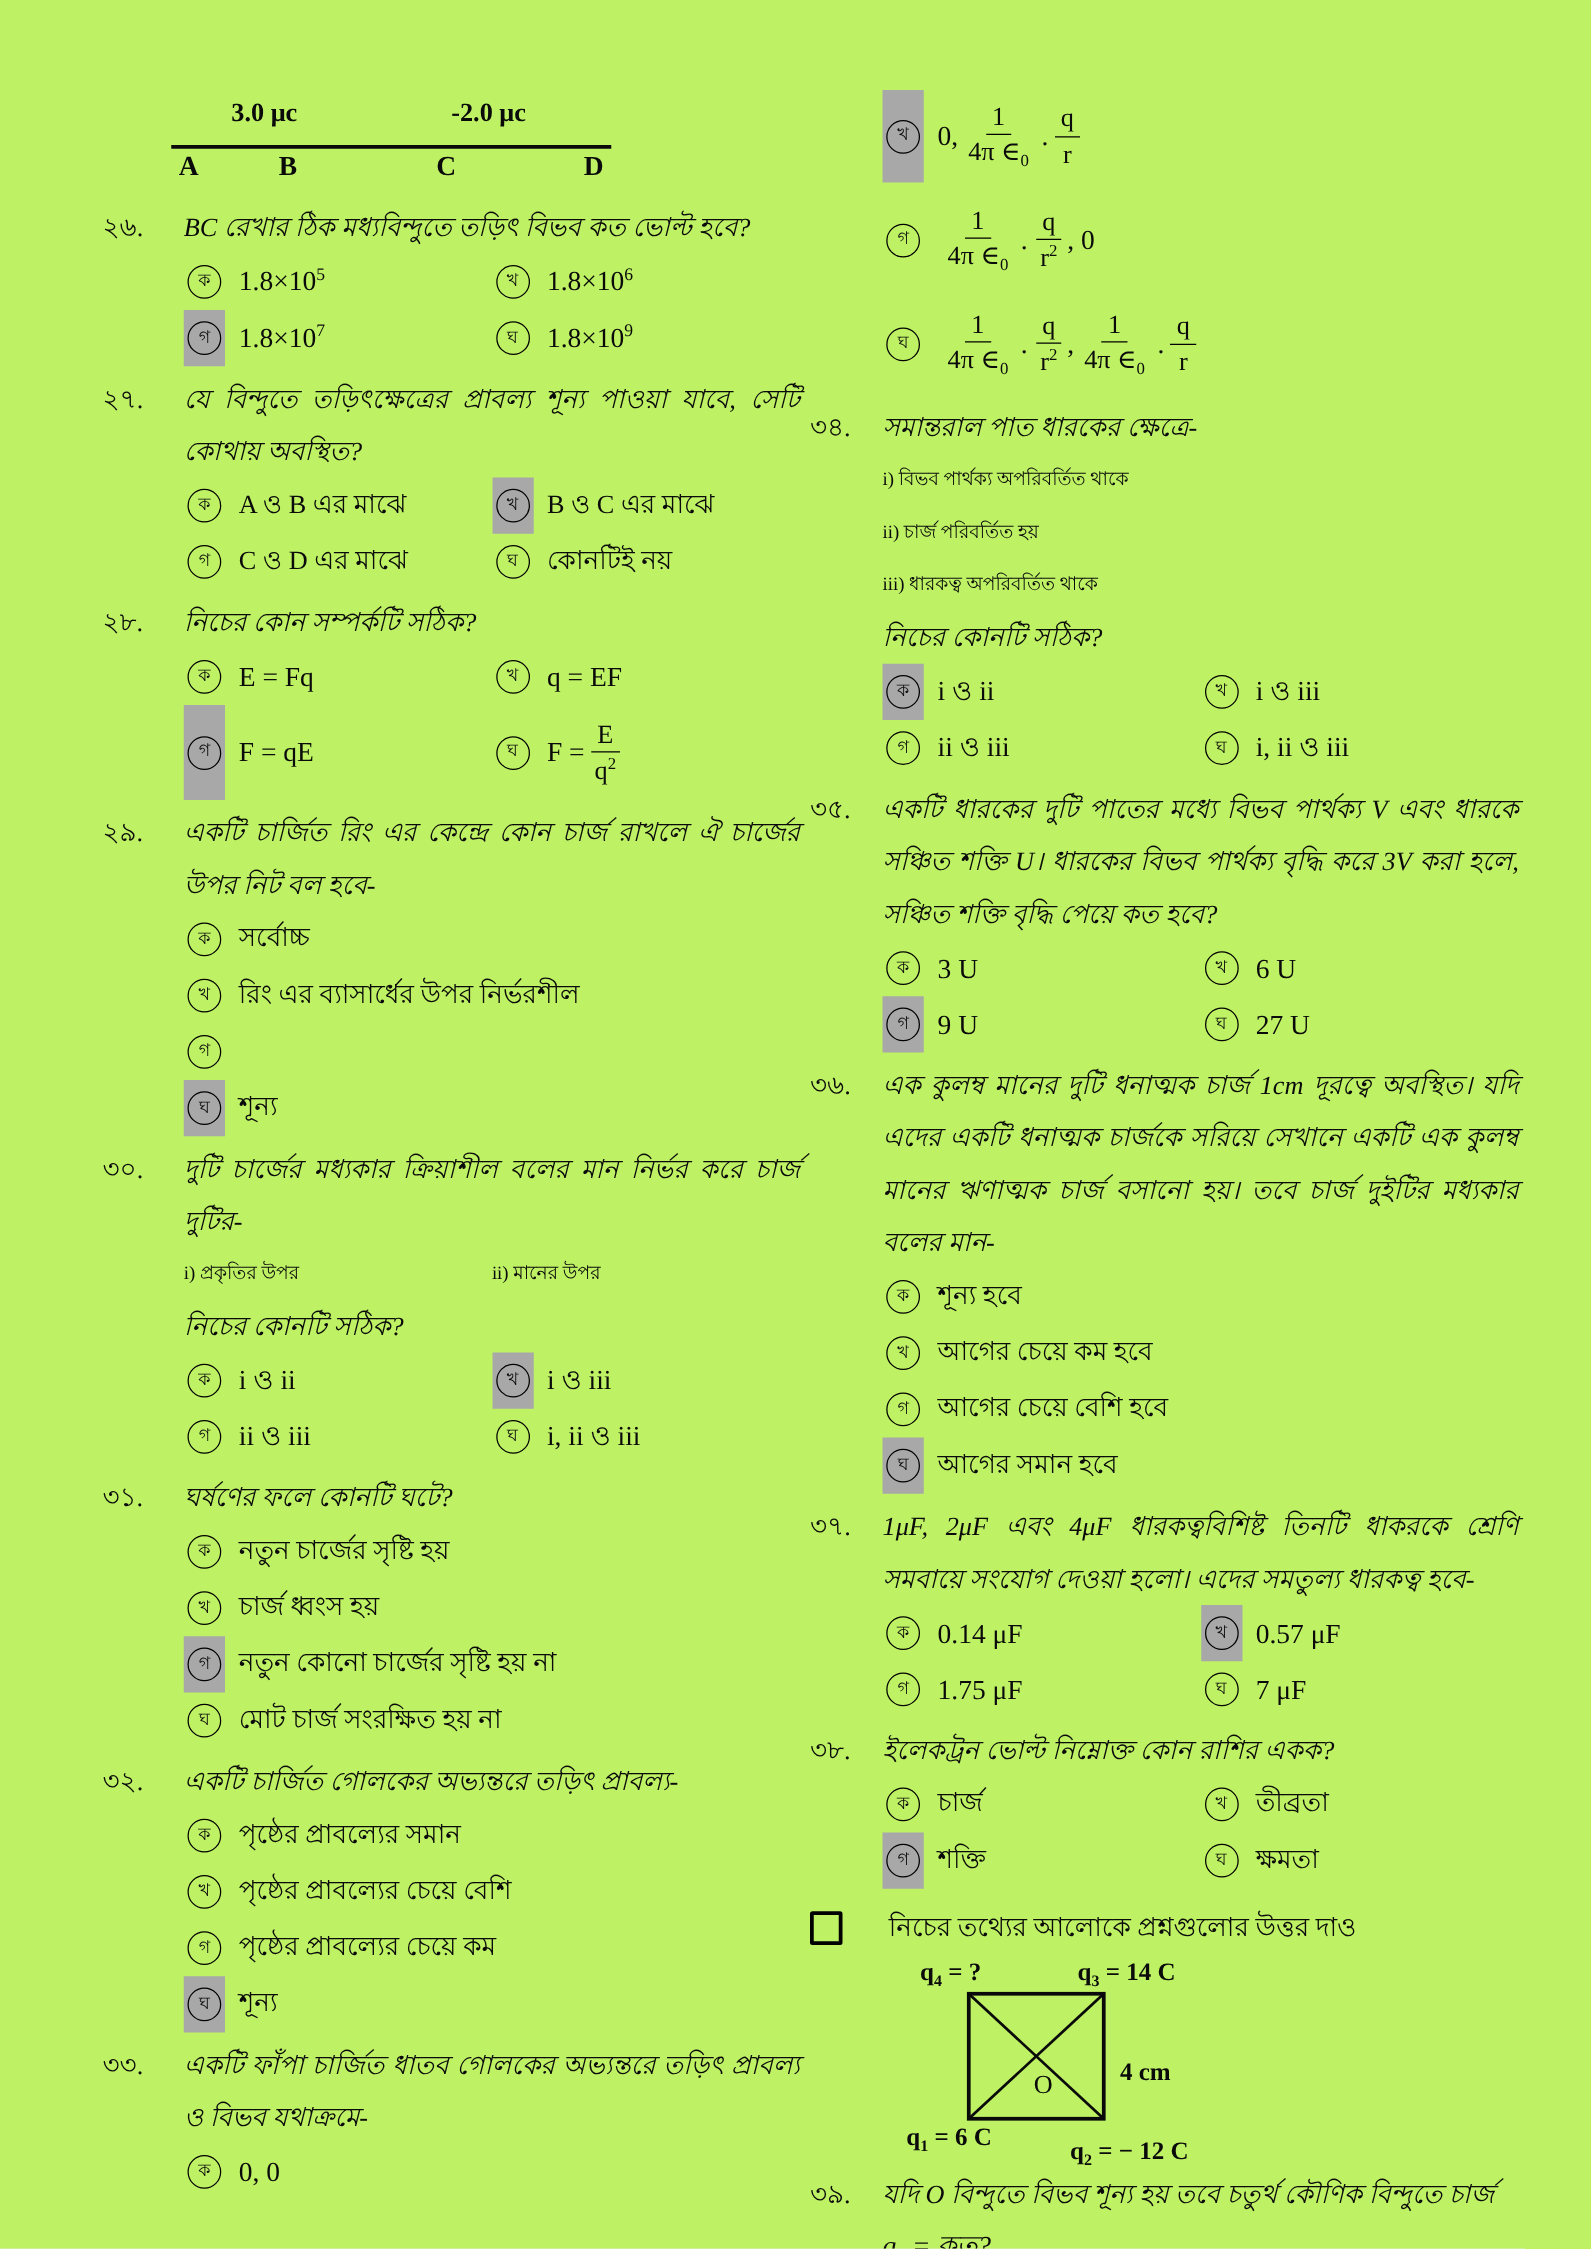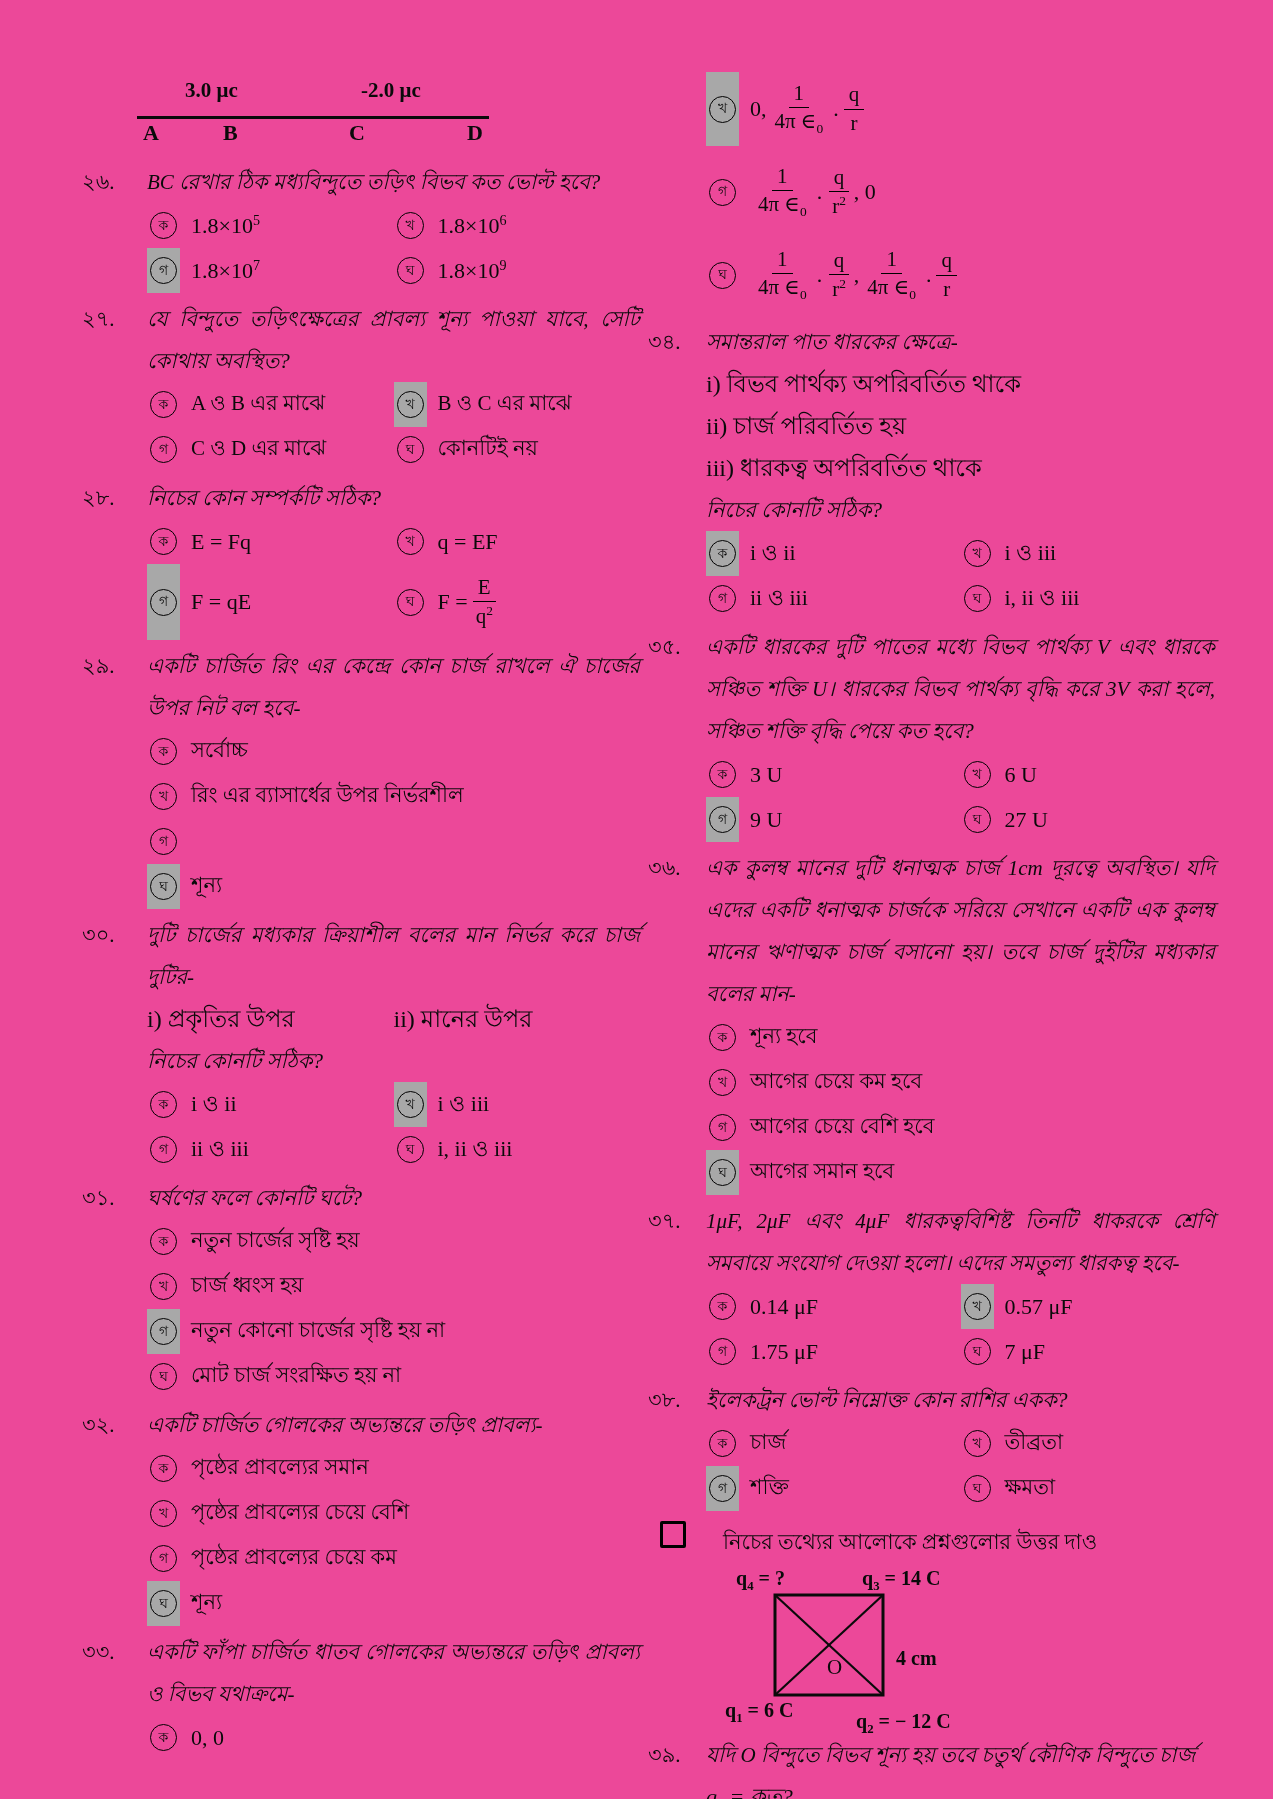--- a/index.html
+++ b/index.html
@@ -1,16 +1,16 @@
 <!DOCTYPE html>
 <html><head>
 <meta charset="utf-8">
 <style>
   html,body{margin:0;padding:0;background:#e8e8e8;}
-  .page{position:relative;width:1273px;height:1799px;background:#ec4899;
+  .page{position:relative;width:1273px;height:1799px;background:#bef264;
         font-family:"Liberation Serif","DejaVu Serif",serif;color:#0a0a0a;overflow:hidden;}
   .col{position:absolute;top:0;}
   .col-left{left:82px;width:558px;padding-top:76px;}
   .col-right{left:648px;width:567px;padding-top:72px;}
 
   .q{display:flex;align-items:flex-start;margin-top:5px;}
   .qnum{flex:0 0 65px;font-size:21px;line-height:42px;}
   .col-right .qnum{flex:0 0 58px;}
   .qbody{flex:1;min-width:0;}
   .qtext{font-size:21px;line-height:42px;text-align:justify;font-style:italic;}
@@ -21,40 +21,40 @@
   .mbox{display:flex;align-items:center;justify-content:center;align-self:stretch;
         padding:2px 3px;margin-right:11px;min-height:40px;}
   .mbox.hl{background:#a8a8a8;}
   .circ{width:25px;height:25px;border:1.7px solid #000;border-radius:50%;
         display:flex;align-items:center;justify-content:center;
         font-size:14px;line-height:1;flex:0 0 25px;}
   .olabel{white-space:nowrap;}
   .olabel-bn{font-size:21px;}
 
   .roman2{display:grid;grid-template-columns:1fr 1fr;}
-  .ritem{font-size:24px;line-height:42px;}
+  .ritem{font-size:15px;line-height:42px;}
 
   sup{font-size:64%;}
   sub{font-size:64%;}
 
   .frac{display:inline-flex;flex-direction:column;align-items:center;
         margin:0 3px;font-size:21px;line-height:1.3;text-align:center;}
   .frac .fn{padding:0 5px;border-bottom:1.6px solid #000;}
   .frac .fd{padding:0 5px;}
   .fdot{margin:0 2px;font-size:22px;}
   .fopt{display:flex;align-items:center;min-height:74px;margin-bottom:9px;font-size:22px;}
 
   
   .ldiag{position:relative;height:80px;margin-left:55px;width:400px;font-weight:700;}
   .ldiag .chg{position:absolute;top:2px;font-size:21px;}
   .ldiag .hline{position:absolute;top:40px;left:0;width:352px;height:3px;background:#0a0a0a;}
   .ldiag .pt{position:absolute;top:44px;font-size:22px;}
 
   
-  .note{display:flex;margin-top:10px;margin-left:12px;}
+  .note{display:flex;align-items:center;margin-top:10px;}
   .sqicon{flex:0 0 20px;width:20px;height:21px;border:3.5px solid #000;border-radius:2px;margin-right:37px;}
   .notetext{font-size:21px;line-height:42px;}
 
   
   .sdiag{position:relative;height:160px;margin-top:6px;margin-left:75px;width:420px;}
   .sdiag .lab{position:absolute;font-size:20px;font-weight:700;white-space:nowrap;}
   .sdiag svg{position:absolute;}
 </style>
 </head>
 <body>

